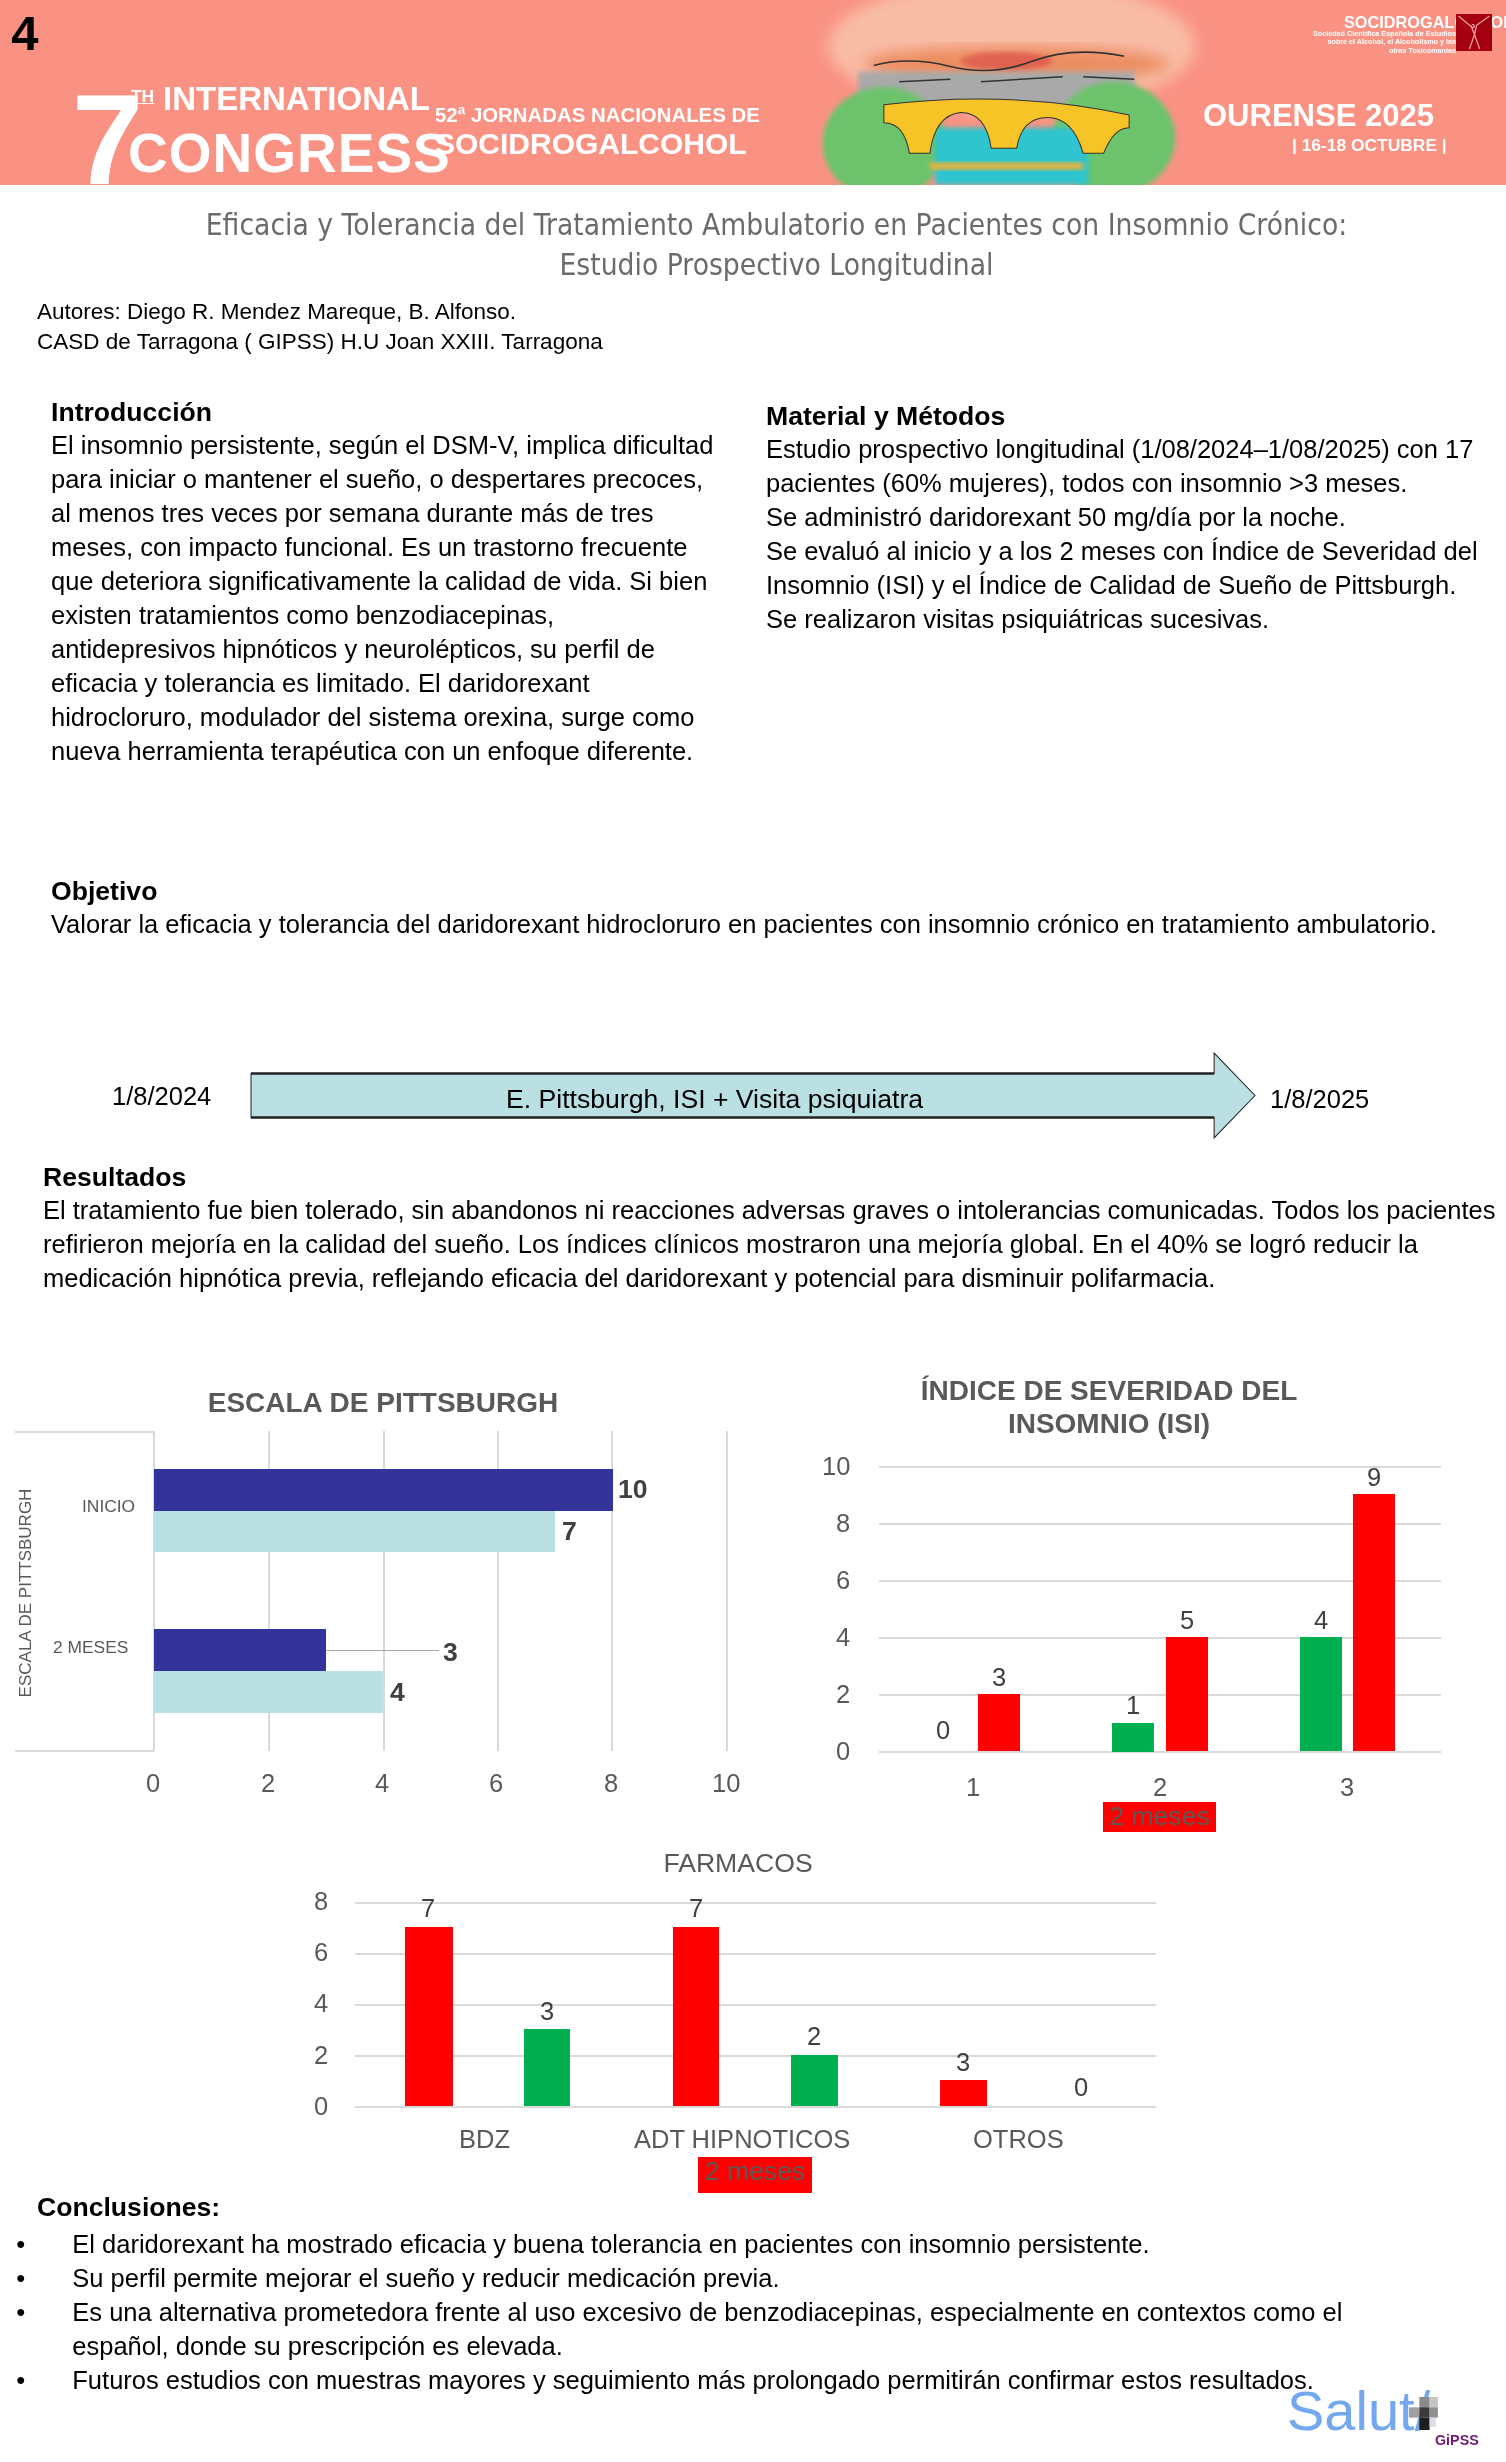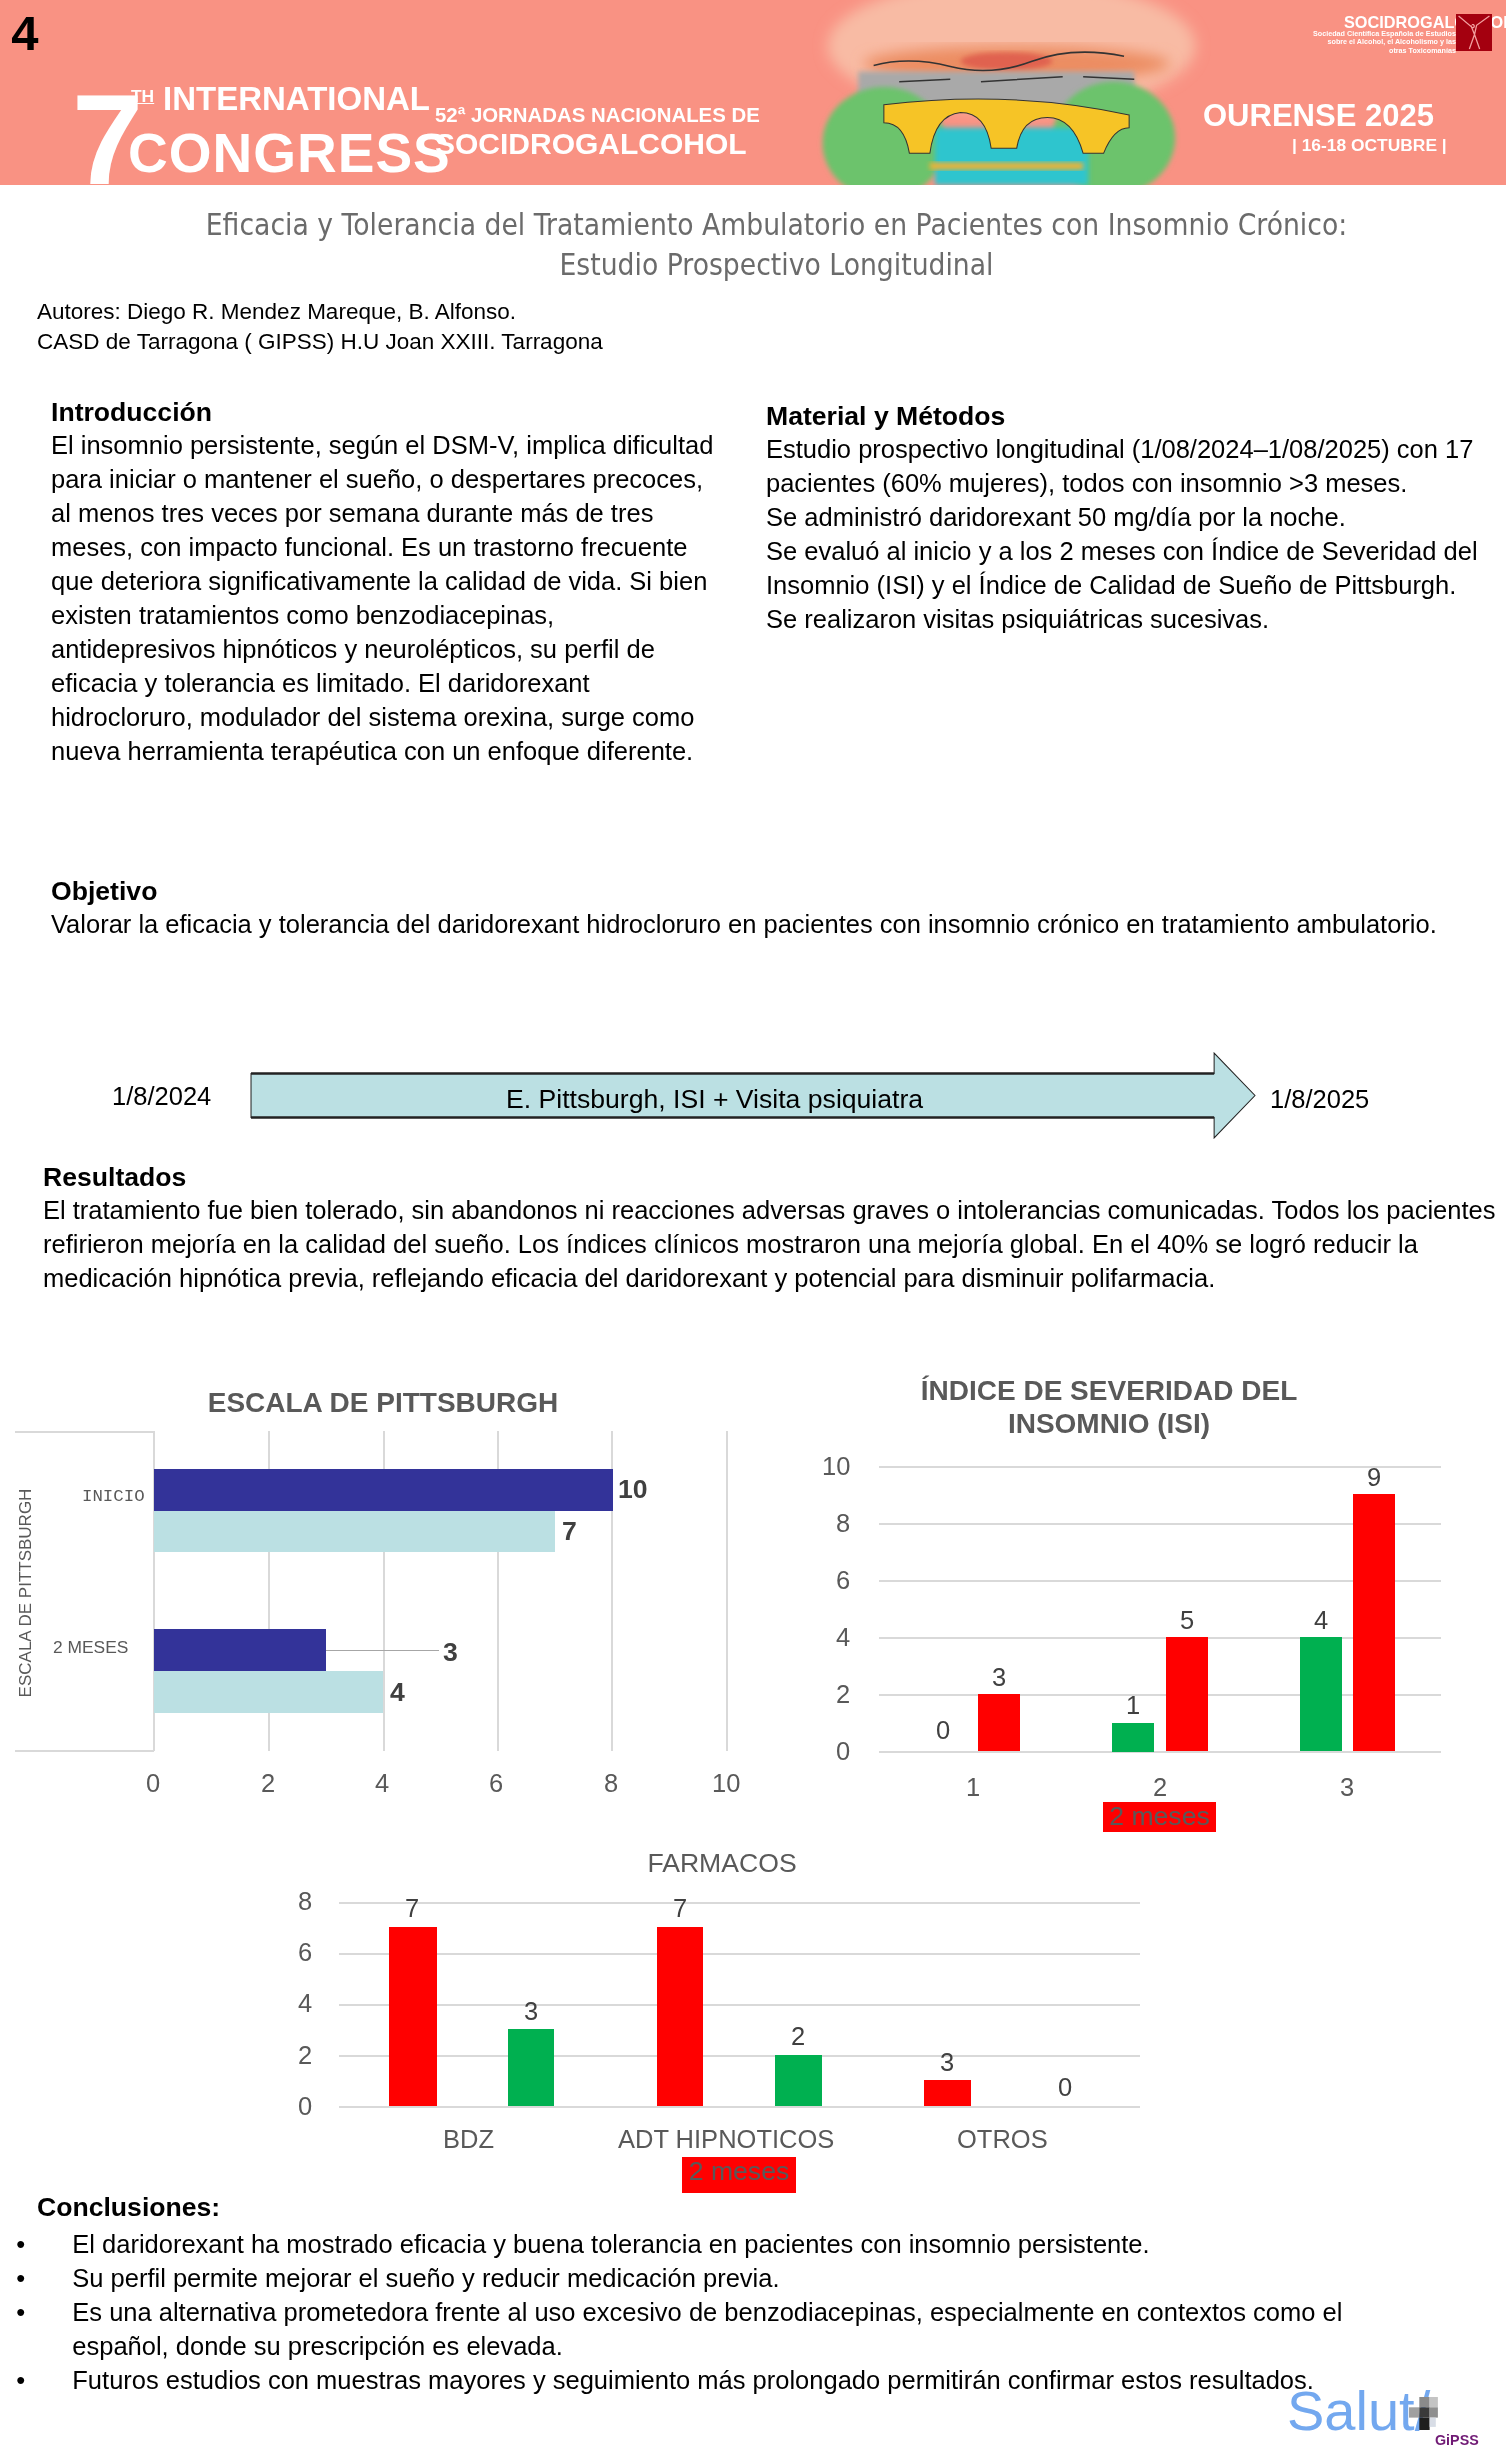--- a/index.html
+++ b/index.html
@@ -147,21 +147,21 @@
 
   <div class="abs vgrid" style="left:153px;top:52px;height:320px;"></div>
   <div class="abs vgrid" style="left:268px;top:52px;height:320px;"></div>
   <div class="abs vgrid" style="left:383px;top:52px;height:320px;"></div>
   <div class="abs vgrid" style="left:497px;top:52px;height:320px;"></div>
   <div class="abs vgrid" style="left:611px;top:52px;height:320px;"></div>
   <div class="abs vgrid" style="left:726px;top:52px;height:320px;"></div>
 
   <div class="abs" style="left:-89px;top:204px;width:230px;text-align:center;font-size:17px;color:#595959;transform:rotate(-90deg);">ESCALA DE PITTSBURGH</div>
 
-  <div class="abs" style="left:82px;top:108px;font-size:17.4px;color:#595959;font-family:Liberation Mono, monospace;">INICIO</div>
+  <div class="abs" style="left:82px;top:117px;font-size:17.4px;color:#595959;">INICIO</div>
   <div class="abs" style="left:53px;top:258px;font-size:17.4px;color:#595959;">2 MESES</div>
 
   <div class="bar" style="left:154px;top:90px;width:459px;height:42px;background:#333399;"></div>
   <div class="bar" style="left:154px;top:132px;width:401px;height:41px;background:#bbe0e3;"></div>
   <div class="bar" style="left:154px;top:250px;width:172px;height:42px;background:#333399;"></div>
   <div class="bar" style="left:154px;top:292px;width:229px;height:42px;background:#bbe0e3;"></div>
   <div class="abs" style="left:326px;top:271px;width:113px;height:1px;background:#a6a6a6;"></div>
   <div class="abs dlabel-b" style="left:618px;top:97px;">10</div>
   <div class="abs dlabel-b" style="left:562px;top:139px;">7</div>
   <div class="abs dlabel-b" style="left:443px;top:260px;">3</div>
@@ -204,21 +204,21 @@
   <div class="abs dlabel" style="left:408px;top:254px;">5</div>
   <div class="abs dlabel" style="left:542px;top:254px;">4</div>
   <div class="abs dlabel" style="left:595px;top:111px;">9</div>
 
   <div class="abs tick" style="left:194px;top:421px;">1</div>
   <div class="abs tick" style="left:381px;top:421px;">2</div>
   <div class="abs tick" style="left:568px;top:421px;">3</div>
   <div class="abs meses-box" style="left:331px;top:448px;width:113px;height:30px;overflow:hidden;">2 meses</div>
 </div>
 
-<div class="abs" style="left:253px;top:1829px;width:920px;height:373px;">
+<div class="abs" style="left:269px;top:1829px;width:920px;height:373px;">
   <div class="abs chart-title" style="left:367px;top:19.4px;width:204px;font-size:26.6px;font-weight:normal;">FARMACOS</div>
 
   <div class="abs gridline" style="left:86px;top:73px;width:801px;"></div>
   <div class="abs gridline" style="left:86px;top:124px;width:801px;"></div>
   <div class="abs gridline" style="left:86px;top:175px;width:801px;"></div>
   <div class="abs gridline" style="left:86px;top:226px;width:801px;"></div>
   <div class="abs gridline" style="left:86px;top:277px;width:801px;"></div>
 
   <div class="abs tick" style="left:45px;top:60px;">8</div>
   <div class="abs tick" style="left:45px;top:111px;">6</div>

